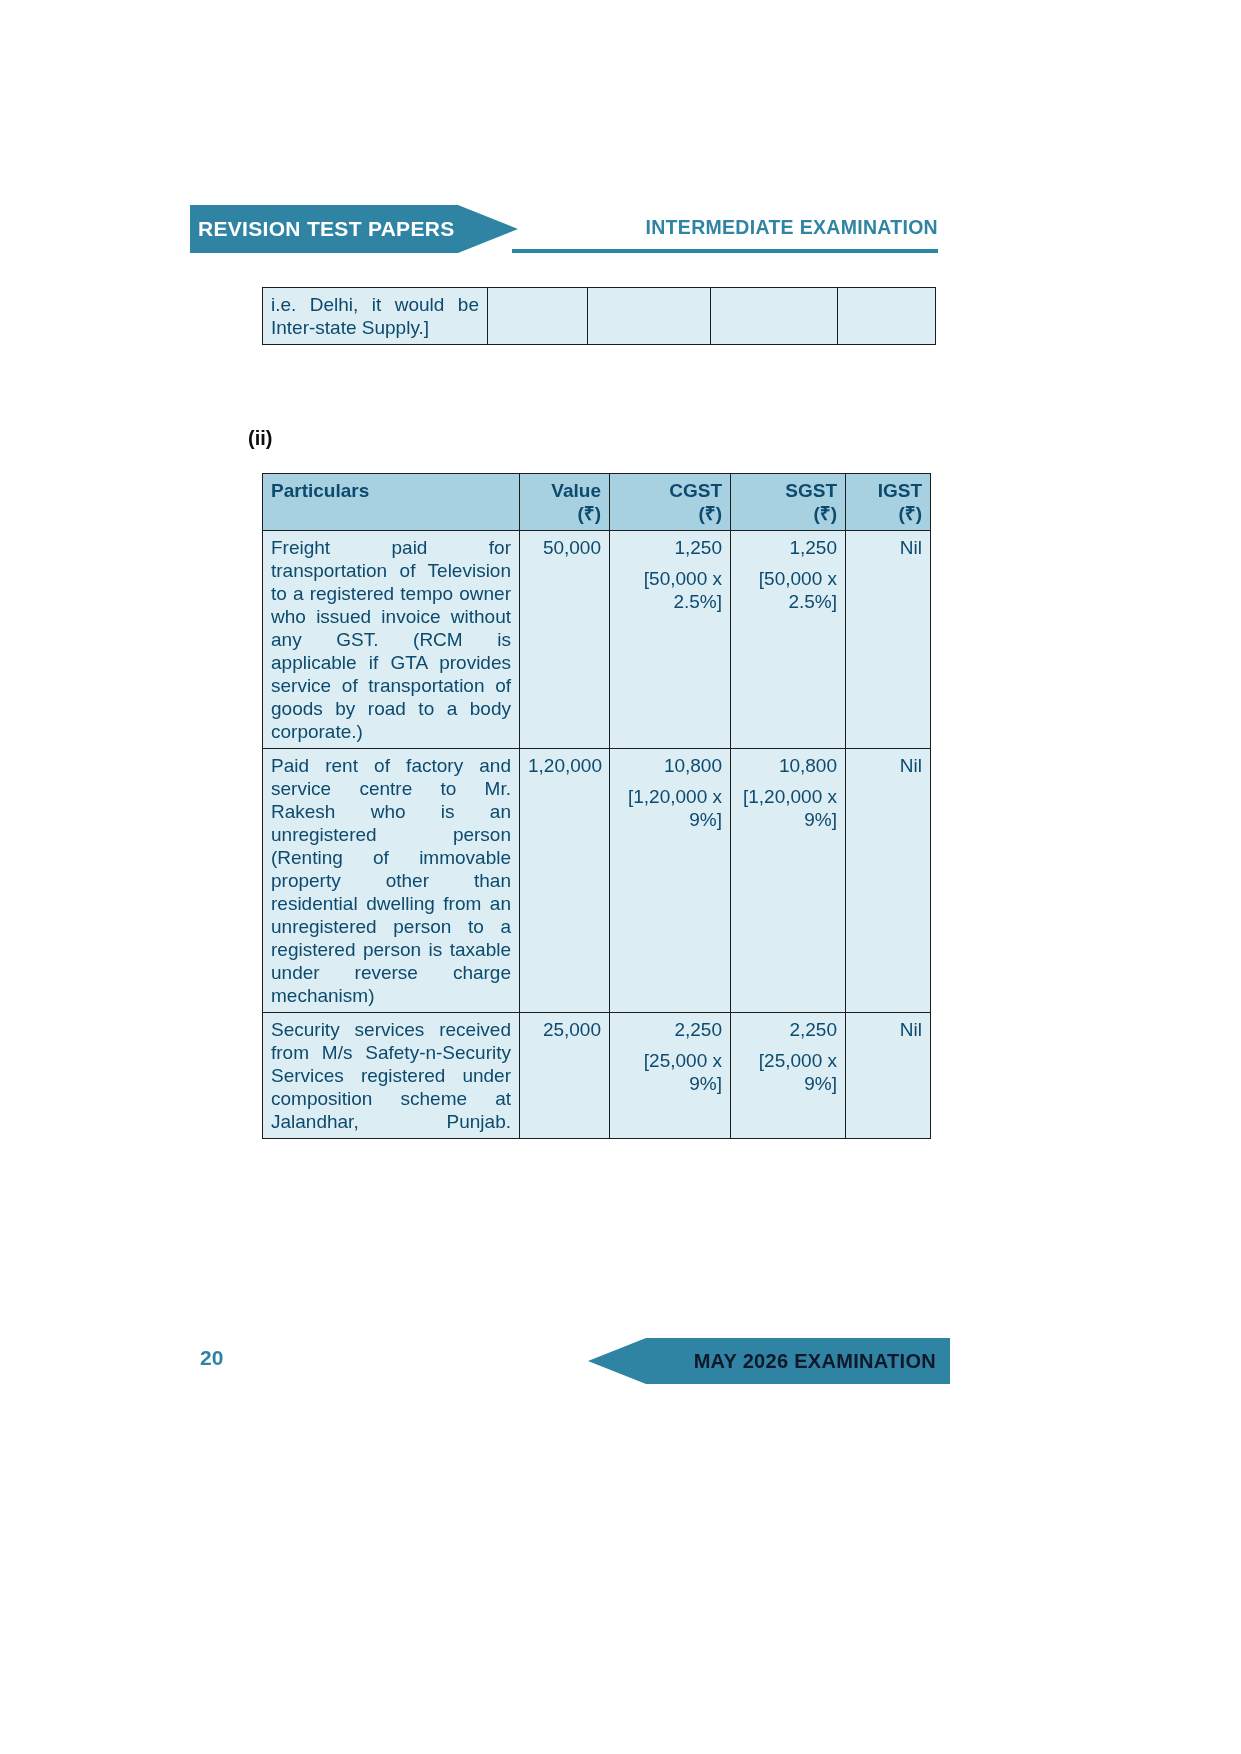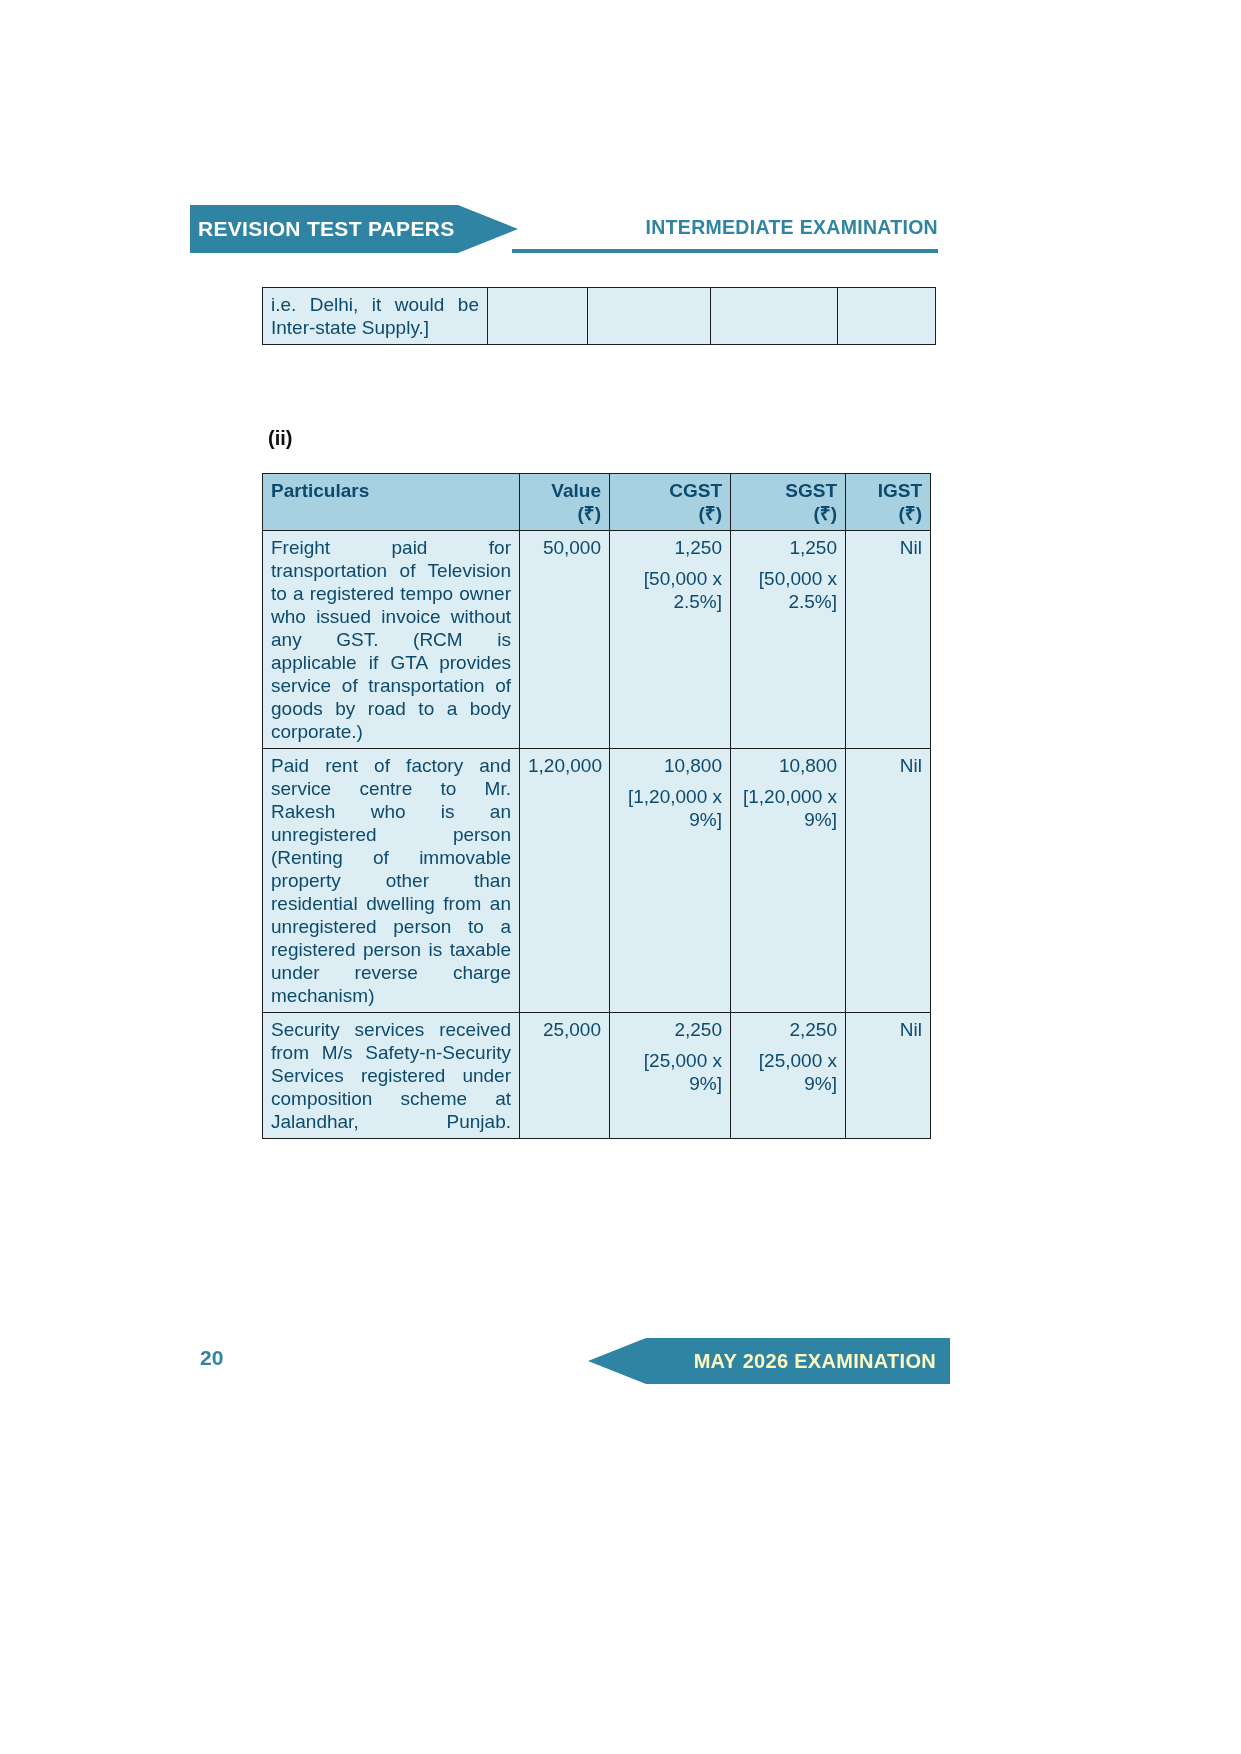--- a/index.html
+++ b/index.html
@@ -51,40 +51,40 @@
   .justify { text-align: justify; }
   .justify-last { text-align: justify; text-align-last: justify; }
   .bold { font-weight: bold; }
   .formula { margin-top: 8px; }
 
   
   #top-table { left: 262px; top: 287px; width: 673px; }
 
   
   .section-heading {
-    position: absolute; left: 268px; top: 427px; width: 690px;
+    position: absolute; left: 248px; top: 427px; width: 690px;
     display: flex; gap: 24px;
     font-weight: bold; font-size: 20px; color: #0d0d0d;
   }
 
   
   #rcm-table { left: 262px; top: 473px; width: 668px; }
 
   
   .page-number {
     position: absolute; left: 200px; top: 1346px;
     color: var(--teal, #2f84a3);
     font-weight: bold; font-size: 21px;
   }
   .banner-right {
     position: absolute; left: 588px; top: 1338px;
     width: 362px; height: 46px;
     background: var(--teal, #2f84a3);
     clip-path: polygon(58px 0, 100% 0, 100% 100%, 58px 100%, 0 50%);
-    color: #fef9c3; font-weight: bold; font-size: 20px; letter-spacing: 0.3px;
+    color: #0f172a; font-weight: bold; font-size: 20px; letter-spacing: 0.3px;
     display: flex; align-items: center; justify-content: flex-end;
     padding-right: 14px;
   }
 </style>
 </head>
 <body>
 
 <div>
 
   <div class="banner-left">

